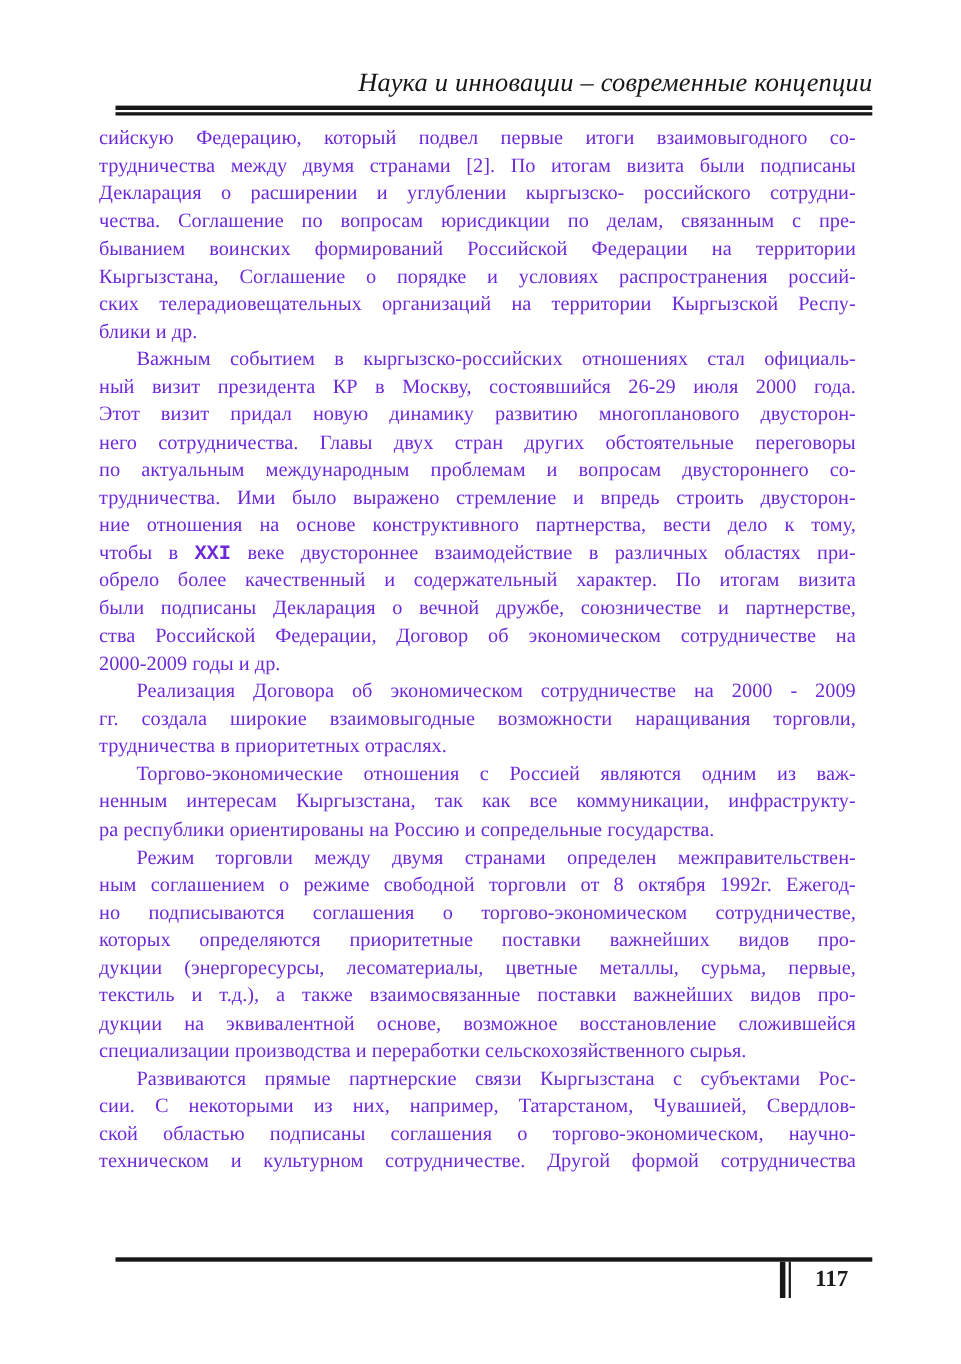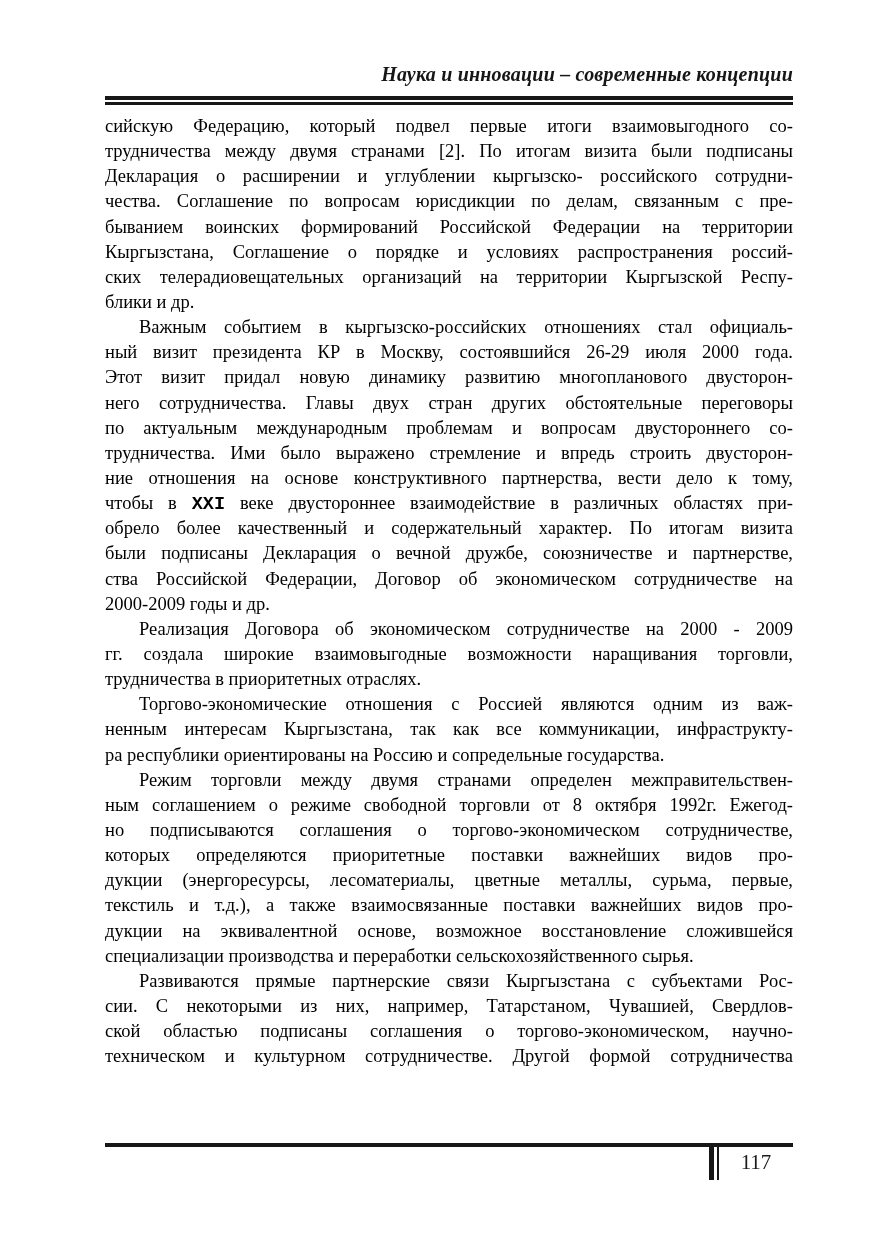--- a/index.html
+++ b/index.html
@@ -15,43 +15,43 @@
     font-family: "Liberation Serif", "DejaVu Serif", serif;
     color: #1b1b1b;
     overflow: hidden;
   }
   .header-title {
     position: absolute;
     top: 63px;
     left: 105px;
     width: 688px;
     text-align: right;
-    font-size: 20px;
-    font-weight: bold;
+    font-size: 24px;
+    font-weight: normal;
     font-style: italic;
     letter-spacing: 0.2px;
     color: #161616;
   }
   .header-rule {
     position: absolute;
     top: 96px;
     left: 105px;
     width: 688px;
     height: 2px;
     border-top: 4px solid #171717;
     border-bottom: 3px solid #171717;
   }
   .doc-body {
     position: absolute;
     top: 114px;
-    left: 105px;
+    left: 90px;
     width: 688px;
     font-size: 18.5px;
     line-height: 25.15px;
-    color: #000000;
+    color: #6d28d9;
   }
   .para { margin: 0; padding: 0; }
   .line {
     text-align: justify;
     text-align-last: justify;
     height: 25.15px;
     overflow: hidden;
   }
   .line.no-just { text-align-last: left; }
   .line.first { text-indent: 34px; }
@@ -83,20 +83,21 @@
     height: 33px;
     background: #171717;
     margin-left: 3px;
   }
   .page-number {
     flex: 1;
     text-align: center;
     font-size: 21px;
     line-height: 30px;
     color: #1b1b1b;
+    font-weight: bold;
   }
 </style>
 </head>
 <body>
 
 <div class="page">
 
   <div class="header-title">Наука и инновации – современные концепции</div>
 
   <div class="header-rule"></div>

